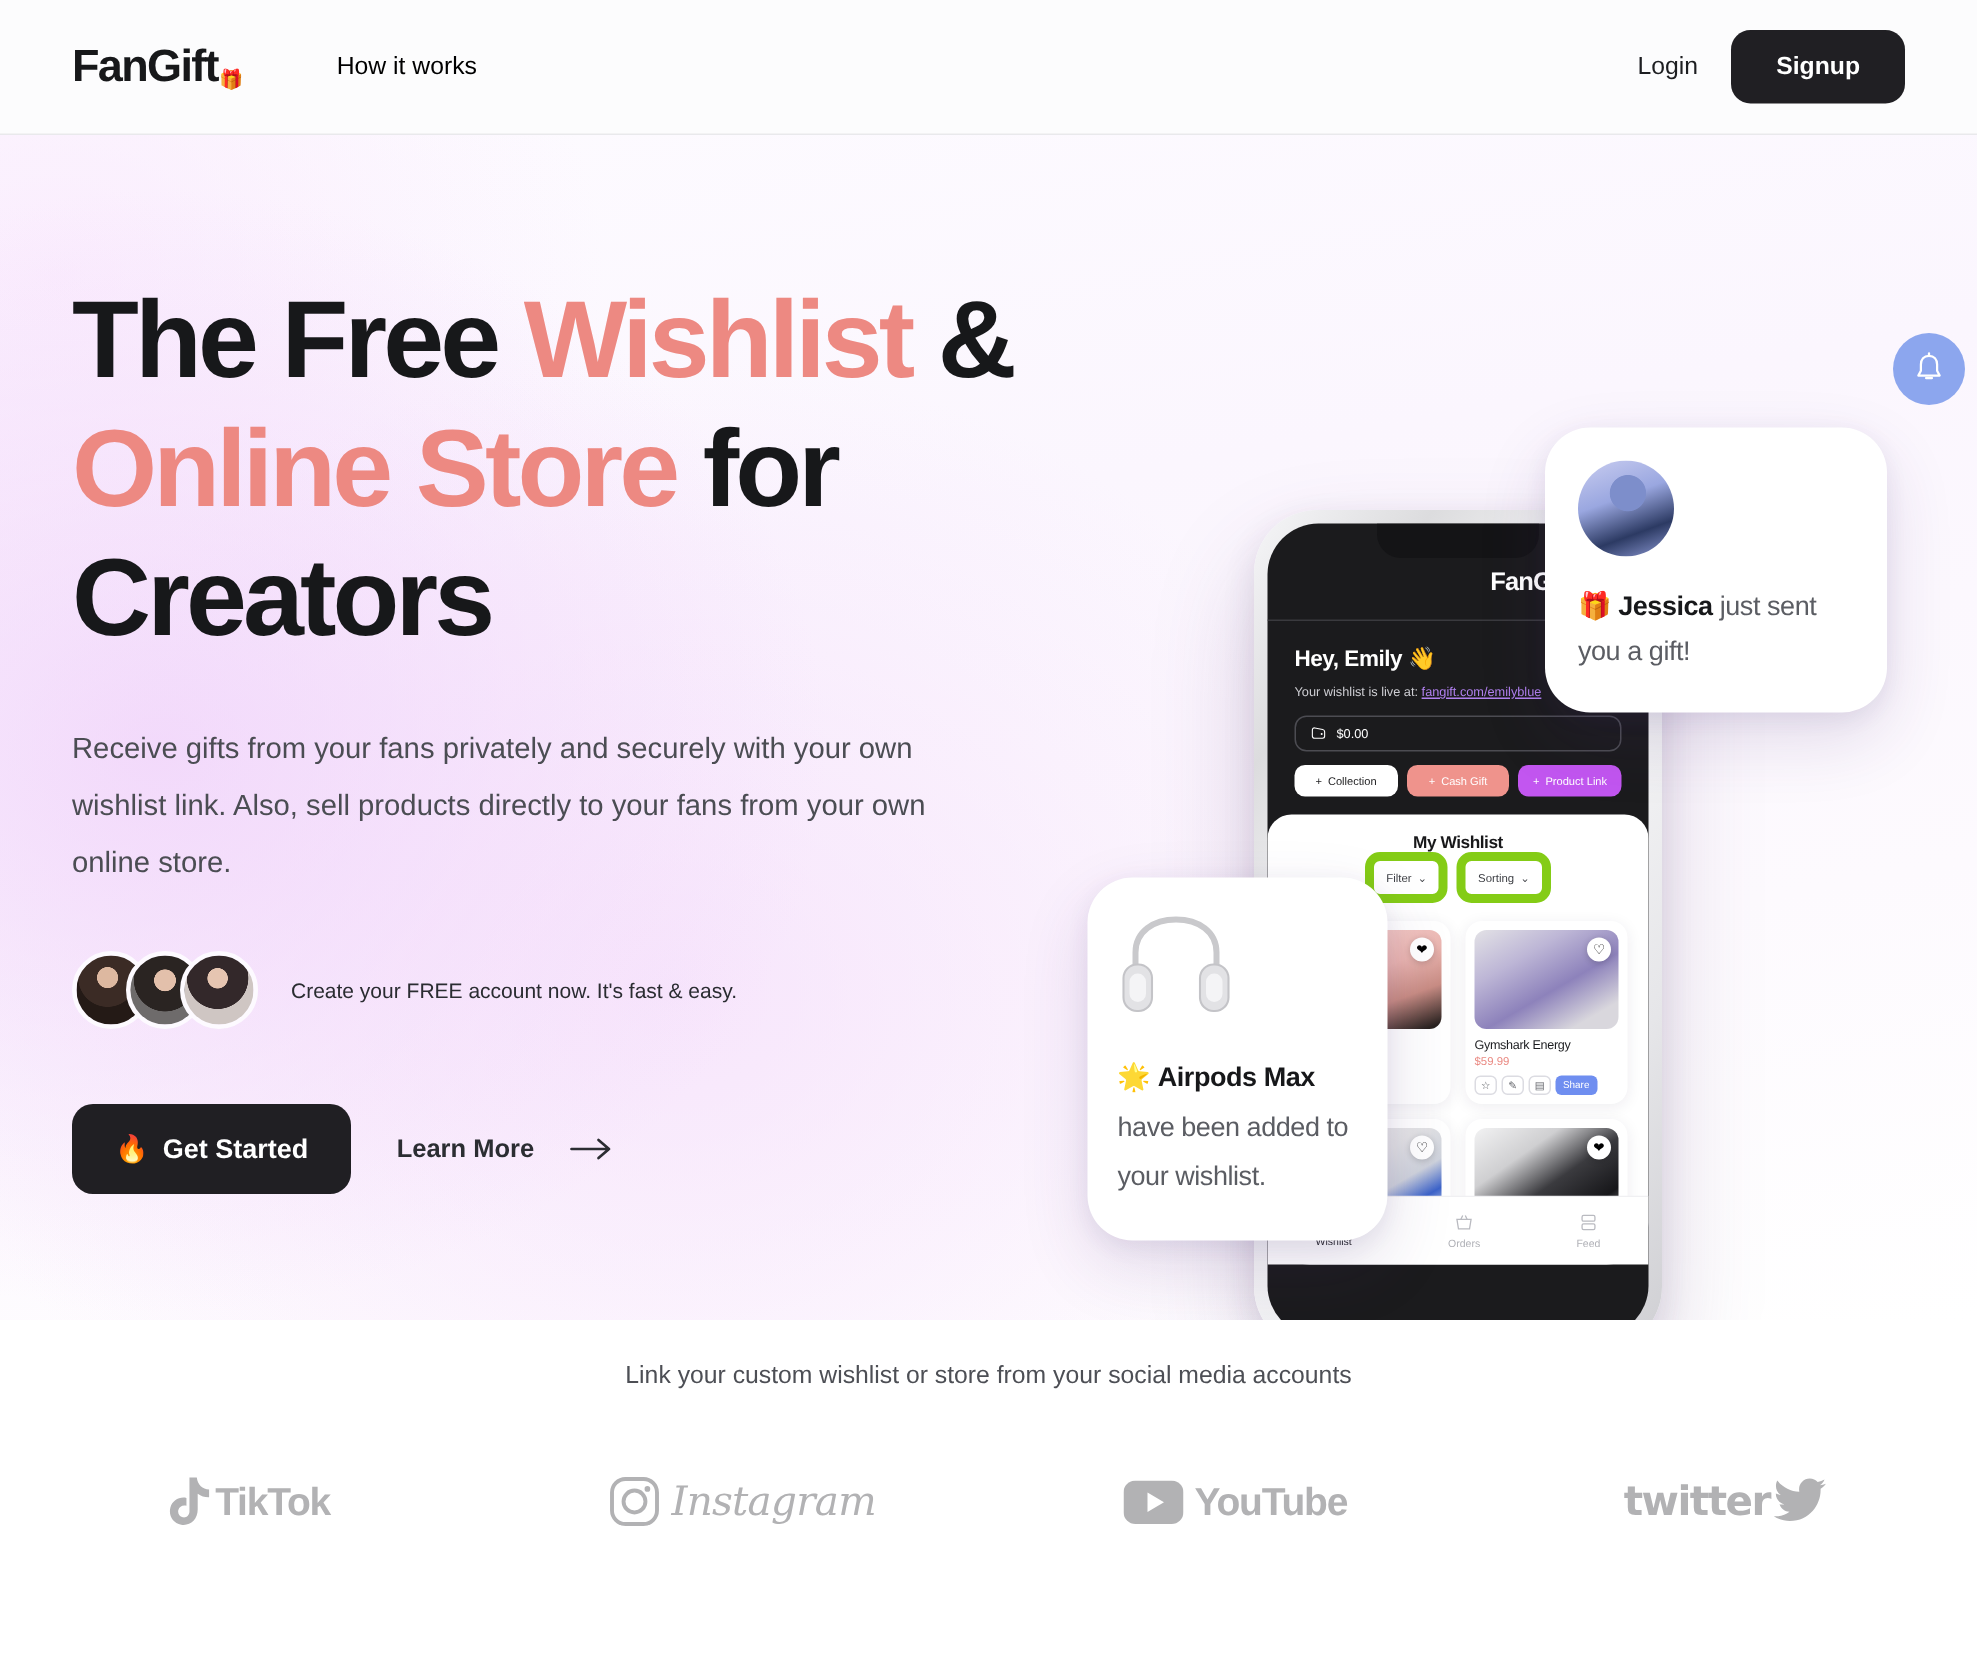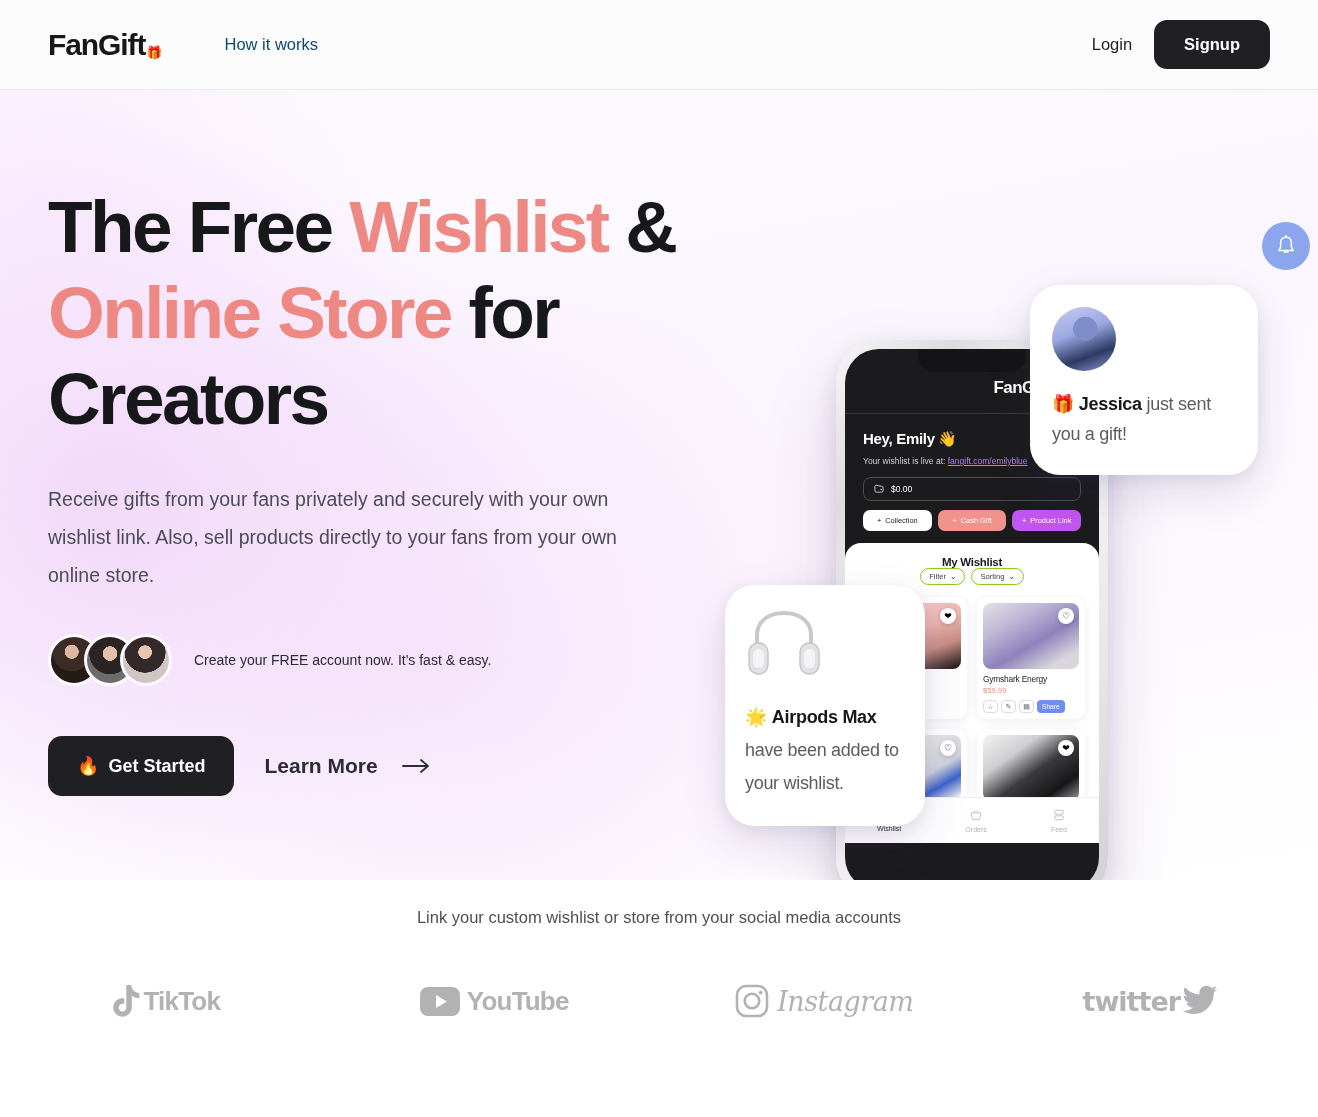--- a/index.html
+++ b/index.html
@@ -24,21 +24,21 @@
   .logo-wrap { display: flex; align-items: flex-end; }
   .logo-text {
     font-size: 30px; font-weight: bold; letter-spacing: -1.1px;
     color: #17181a; line-height: 1;
   }
   .logo-gift {
     font-size: 13px; line-height: 1; margin-left: 1px; margin-bottom: 1px;
   }
   .nav-links { margin-left: 62px; display: flex; gap: 34px; }
   .nav-link {
-    font-size: 16.5px; color: #0c4a6e; text-decoration: none; cursor: pointer; text-align: right;
+    font-size: 16.5px; color: #000000; text-decoration: none; cursor: pointer; text-align: right;
   }
   .header-right { margin-left: auto; display: flex; align-items: center; gap: 22px; }
   .login-link { font-size: 16.5px; color: #1d1e21; cursor: pointer; font-weight: 400; text-align: center; }
   .signup-btn {
     background: #201f23; color: #fff;
     font-size: 16.5px; font-weight: bold;
     padding: 15px 30px; border-radius: 13px;
     border: none; cursor: pointer;
     font-family: "Liberation Sans", sans-serif;
   }
@@ -84,21 +84,21 @@
   .cta-row { margin-top: 50px; display: flex; align-items: center; }
   .get-started {
     background: #201f23; color: #fff; border: none; cursor: pointer;
     font-family: "Liberation Sans", sans-serif;
     font-size: 18px; font-weight: bold;
     padding: 19px 29px; border-radius: 14px;
     display: inline-flex; align-items: center; gap: 9px;
   }
   .learn-more {
     margin-left: 30px; display: inline-flex; align-items: center; gap: 24px;
-    font-size: 21px; font-weight: bold; color: #2b2d32; cursor: pointer;
+    font-size: 17px; font-weight: bold; color: #2b2d32; cursor: pointer;
   }
   .arrow-ico { display: inline-block; width: 30px; height: 16px; }
 
   
   .phone-stage { position: absolute; left: 700px; top: 160px; width: 600px; height: 690px; }
 
   .phone {
     position: absolute; left: 136px; top: 90px;
     width: 272px; height: 560px;
     background: linear-gradient(125deg, #f6f6f8 0%, #dcdcde 18%, #fbfbfc 40%, #e6e6e9 76%, #cfcfd3 100%);
@@ -149,21 +149,21 @@
     margin-top: 12px; background: #ffffff;
     border-top-left-radius: 16px; border-top-right-radius: 16px;
     margin-left: -18px; margin-right: -18px;
     padding: 13px 14px 0 14px; height: 300px;
     position: relative;
   }
   .wl-head { display: flex; align-items: center; justify-content: space-between; flex-direction: column; }
   .wl-title { font-size: 11.5px; font-weight: bold; color: #18181a; letter-spacing: -0.3px; }
   .wl-controls { display: flex; gap: 6px; }
   .wl-ctrl {
-    border: 1px solid #84cc16; border-radius: 10px; height: 17px;
+    border: 6px solid #84cc16; border-radius: 10px; height: 34px;
     padding: 0 8px; display: flex; align-items: center; gap: 4px;
     font-size: 7.6px; color: #3d3f44; cursor: pointer;
   }
   .grid {
     margin-top: 12px; display: grid; grid-template-columns: 1fr 1fr; gap: 10px;
   }
   .card {
     background: #fff; border-radius: 11px; padding: 6px;
     box-shadow: 0 2px 10px rgba(40,20,60,0.08);
   }
@@ -466,37 +466,37 @@
     <div class="social-logos">
 
       <div class="slogo">
         <svg width="34" height="38" viewBox="0 0 34 38">
           <path d="M22.2 3 C22.8 8.2 26 10.6 30.4 11 V16.2 C27.6 16.3 25.1 15.4 22.8 13.8 V24.4 C22.8 31.2 17.6 35.5 11.8 34.5 C6.2 33.6 3.2 28.2 4.6 23 C5.9 18.3 10.6 15.5 15.3 16.6 V21.9 C13 21.1 10.6 22.3 9.9 24.6 C9.3 26.8 10.6 29 12.8 29.5 C15.2 30 17.3 28.3 17.3 25.7 V3 Z" fill="#b2b2b4"></path>
         </svg>
         <span class="slogo-label">TikTok</span>
       </div>
 
       <div class="slogo">
-        <svg width="40" height="29" viewBox="0 0 40 29" style="margin-right:7px">
-          <rect x="0" y="0" width="40" height="29" rx="8" fill="#b2b2b4"></rect>
-          <path d="M16 8 L27 14.5 L16 21 Z" fill="#ffffff"></path>
-        </svg>
-        <span class="slogo-label">YouTube</span>
-      </div>
-
-      <div class="slogo">
         <svg width="36" height="36" viewBox="0 0 36 36" style="margin-right:7px">
           <rect x="3" y="3" width="30" height="30" rx="9" stroke="#b2b2b4" stroke-width="2.6" fill="none"></rect>
           <circle cx="18" cy="18" r="7.3" stroke="#b2b2b4" stroke-width="2.6" fill="none"></circle>
           <circle cx="26.6" cy="9.6" r="1.9" fill="#b2b2b4"></circle>
         </svg>
         <span class="ig-script">Instagram</span>
       </div>
 
       <div class="slogo">
+        <svg width="40" height="29" viewBox="0 0 40 29" style="margin-right:7px">
+          <rect x="0" y="0" width="40" height="29" rx="8" fill="#b2b2b4"></rect>
+          <path d="M16 8 L27 14.5 L16 21 Z" fill="#ffffff"></path>
+        </svg>
+        <span class="slogo-label">YouTube</span>
+      </div>
+
+      <div class="slogo">
         <span class="tw-label">twitter</span>
         <svg width="42" height="34" viewBox="0 0 42 34" style="margin-left:2px">
           <path d="M41 6.2 C39.4 6.9 37.8 7.3 36 7.5 C37.8 6.5 39.2 4.8 39.9 2.8 C38.2 3.8 36.3 4.5 34.3 4.9 C32.7 3.2 30.4 2.1 27.9 2.1 C23.1 2.1 19.2 6 19.2 10.8 C19.2 11.5 19.3 12.2 19.4 12.8 C12.2 12.4 5.8 9 1.5 3.7 C0.8 5 0.4 6.5 0.4 8.1 C0.4 11.1 1.9 13.8 4.3 15.4 C2.9 15.3 1.5 14.9 0.3 14.3 V14.4 C0.3 18.6 3.3 22.1 7.3 22.9 C6.6 23.1 5.8 23.2 5 23.2 C4.4 23.2 3.9 23.1 3.3 23 C4.4 26.5 7.6 29 11.4 29.1 C8.4 31.4 4.7 32.8 0.7 32.8 C0 32.8 -0.7 32.8 -1.4 32.7 C2.4 35.1 6.9 36.5 11.7 36.5 C27.9 36.5 36.7 23.1 36.7 11.5 C36.7 11.1 36.7 10.7 36.7 10.3 C38.4 9.1 39.9 7.8 41 6.2 Z" fill="#b2b2b4" transform="scale(0.82) translate(2,0)"></path>
         </svg>
       </div>
 
 
     </div>
   </section>
 

